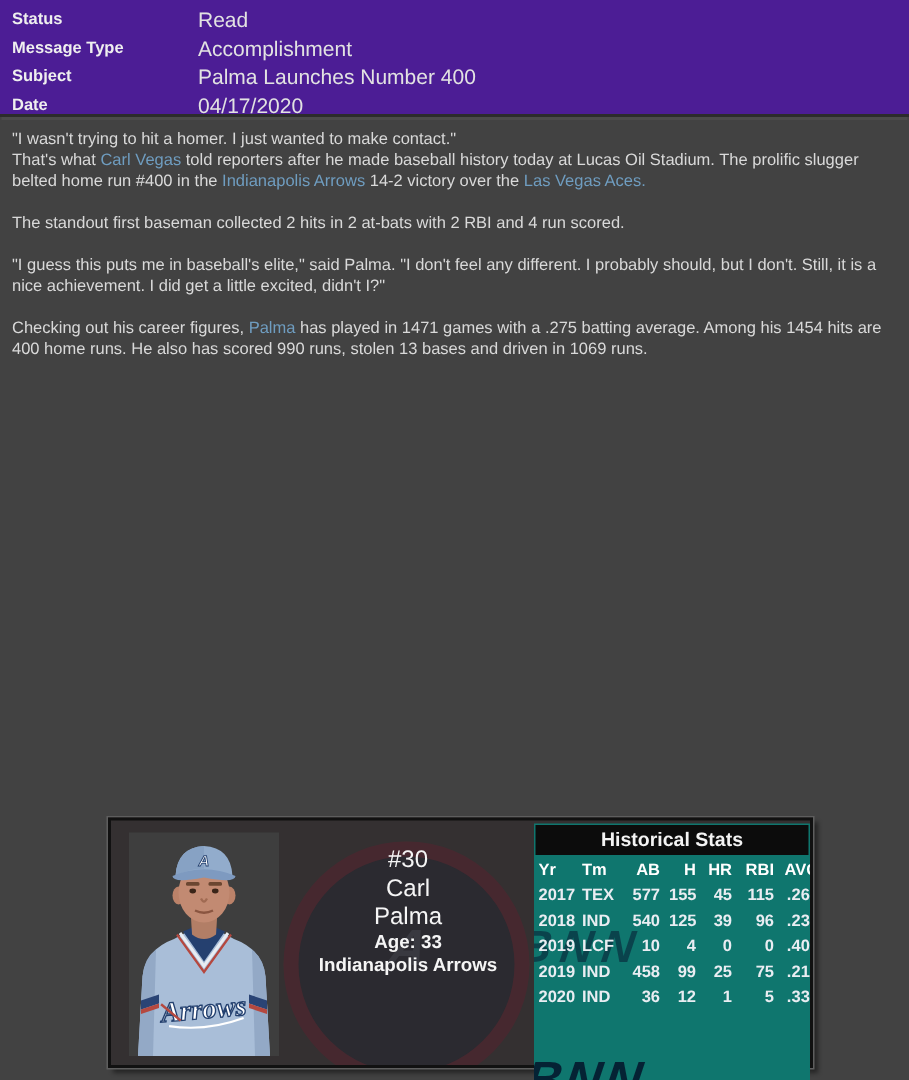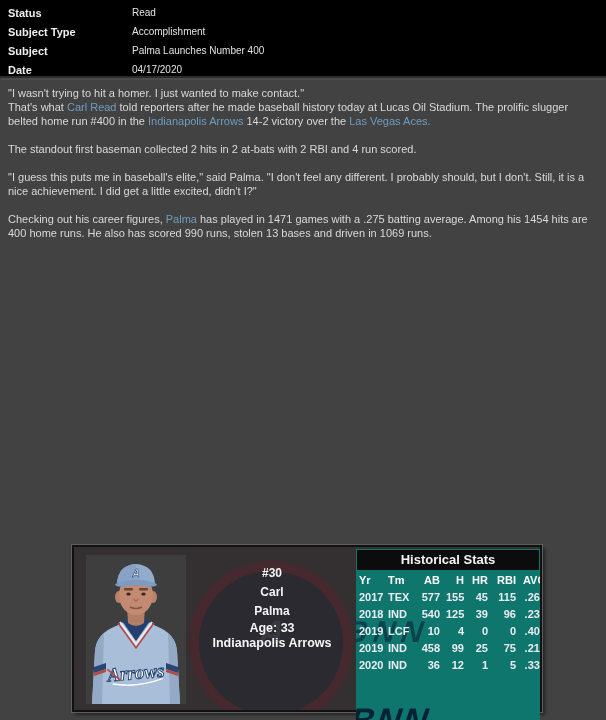--- a/index.html
+++ b/index.html
@@ -7,28 +7,28 @@
   .page {
     position:relative; width:606px; height:720px; overflow:hidden;
     background:#424242;
     font-family:"Liberation Sans", sans-serif;
     -webkit-font-smoothing:antialiased;
   }
 
   
   .msg-header {
     position:absolute; top:0; left:0; width:606px; height:78px;
-    background:#000000;
+    background:#4c1d95;
     border-bottom:2px solid #2c2c2c;
     box-shadow:0 3px 0 -1px #4b4b4b;
     padding-top:3px;
   }
   .hdr-row { display:flex; height:19px; align-items:center; padding-left:8px; }
   .hdr-label { width:112px; font-size:11px; font-weight:bold; color:#efefef; }
-  .hdr-value { font-size:10px; color:#e2e2e2;padding-left:12px; }
+  .hdr-value { font-size:14px; color:#e2e2e2;padding-left:12px; }
 
   
   .msg-body {
     position:absolute; top:86px; left:8px; width:592px;
     font-size:11px; line-height:14px; color:#d9d9d9;
   }
   .msg-body p { margin-bottom:14px; }
   .link { color:#6f9dc0; text-decoration:none; cursor:pointer; }
 
   
@@ -55,21 +55,21 @@
     border:10px solid rgba(110,38,48,0.42);
     background:rgba(22,28,46,0.28);
   }
   .info-logo-ghost {
     position:absolute; left:18px; top:55px; width:136px; height:60px;
     color:rgba(190,195,205,0.10);
     font-size:34px; font-weight:bold; font-style:italic; line-height:60px;
     transform:skewX(-12deg);
   }
   .info-text { position:relative; padding-top:17px; }
-  .ln-big  { font-size:12px; font-weight:bold; line-height:19px; }
+  .ln-big  { font-size:16px; font-weight:normal; line-height:19px; }
   .ln-small{ font-size:12.5px; font-weight:bold; line-height:15px; }
 
   .stats {
     position:absolute; left:282px; top:2px; width:184px; height:185px;
     background:#0f766e; overflow:hidden;
   }
   .stats-title {
     position:relative; margin:1px; height:20px; background:#0c0c0c;
     color:#f4f4f4; font-size:13px; font-weight:bold;
     text-align:center; line-height:20px; z-index:2;
@@ -101,35 +101,35 @@
 <body>
 
 <div class="page">
 
   <div class="msg-header">
     <div class="hdr-row">
       <div class="hdr-label">Status</div>
       <div class="hdr-value">Read</div>
     </div>
     <div class="hdr-row">
-      <div class="hdr-label">Subject Type</div>
+      <div class="hdr-label">Message Type</div>
       <div class="hdr-value">Accomplishment</div>
     </div>
     <div class="hdr-row">
       <div class="hdr-label">Subject</div>
       <div class="hdr-value">Palma Launches Number 400</div>
     </div>
     <div class="hdr-row">
       <div class="hdr-label">Date</div>
       <div class="hdr-value">04/17/2020</div>
     </div>
   </div>
 
   <div class="msg-body">
-    <p><span>"I wasn't trying to hit a homer. I just wanted to make contact."</span><br><span>That's what </span><a class="link">Carl Read</a><span> told reporters after he made baseball history today at Lucas Oil Stadium. The prolific slugger belted home run #400 in the </span><a class="link">Indianapolis Arrows</a><span> 14-2 victory over the </span><a class="link">Las Vegas Aces.</a></p>
+    <p><span>"I wasn't trying to hit a homer. I just wanted to make contact."</span><br><span>That's what </span><a class="link">Carl Vegas</a><span> told reporters after he made baseball history today at Lucas Oil Stadium. The prolific slugger belted home run #400 in the </span><a class="link">Indianapolis Arrows</a><span> 14-2 victory over the </span><a class="link">Las Vegas Aces.</a></p>
     <p>The standout first baseman collected 2 hits in 2 at-bats with 2 RBI and 4 run scored.</p>
     <p>"I guess this puts me in baseball's elite," said Palma. "I don't feel any different. I probably should, but I don't. Still, it is a nice achievement. I did get a little excited, didn't I?"</p>
     <p><span>Checking out his career figures, </span><a class="link">Palma</a><span> has played in 1471 games with a .275 batting average. Among his 1454 hits are 400 home runs. He also has scored 990 runs, stolen 13 bases and driven in 1069 runs.</span></p>
   </div>
 
   <div class="player-card">
 
     <div class="photo">
       <svg width="100" height="149" viewBox="0 0 100 149" xmlns="http://www.w3.org/2000/svg">
         <rect x="0" y="0" width="100" height="149" fill="#3e3e3e"></rect>

